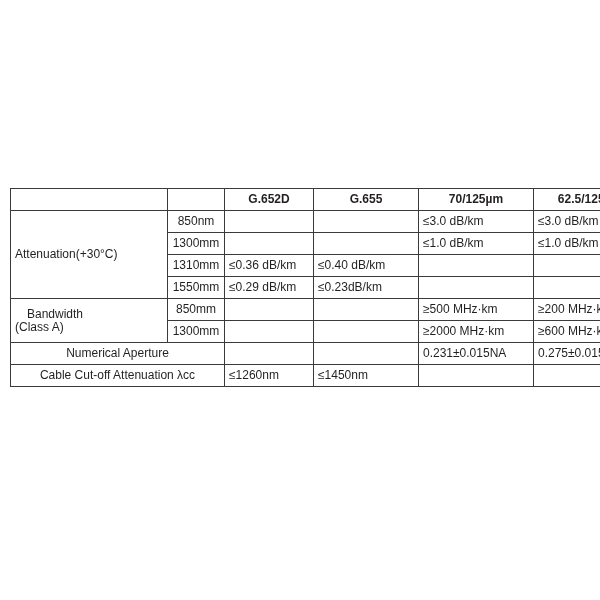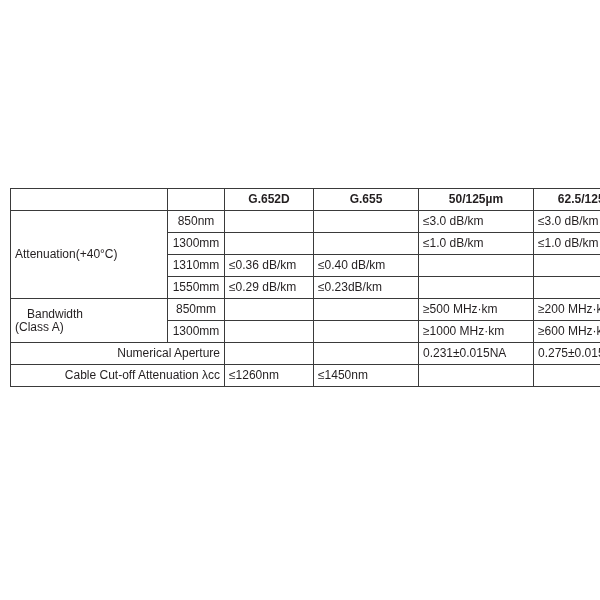--- a/index.html
+++ b/index.html
@@ -59,21 +59,21 @@
   td.val {
     text-align: left;
   }
   td.hdr {
     text-align: center;
     font-weight: bold;
     color: #231f20;
   }
   td.blank { }
   td.labelspan {
-    text-align: right;
+    text-align: center;
   }
   .stack-top {
     display: block;
     padding-left: 12px;
   }
   .stack-bot {
     display: block;
   }
   td.two-line {
     height: 42px;
@@ -96,26 +96,26 @@
           <col class="c4">
           <col class="c5">
       </colgroup>
       <tbody>
 
         <tr>
           <td class="blank"></td>
           <td class="blank"></td>
           <td class="hdr">G.652D</td>
           <td class="hdr">G.655</td>
-          <td class="hdr">50/125µm</td>
+          <td class="hdr">70/125µm</td>
           <td class="hdr">62.5/125µm</td>
         </tr>
 
         <tr>
-          <td class="label" rowspan="4">Attenuation(+40°C)</td>
+          <td class="label" rowspan="4">Attenuation(+30°C)</td>
           <td class="wave">850nm</td>
           <td class="val"></td>
           <td class="val"></td>
           <td class="val">≤3.0 dB/km</td>
           <td class="val">≤3.0 dB/km</td>
         </tr>
 
         <tr>
           <td class="wave">1300mm</td>
           <td class="val"></td>
@@ -149,21 +149,21 @@
           <td class="val"></td>
           <td class="val"></td>
           <td class="val">≥500 MHz·km</td>
           <td class="val">≥200 MHz·km</td>
         </tr>
 
         <tr>
           <td class="wave">1300mm</td>
           <td class="val"></td>
           <td class="val"></td>
-          <td class="val">≥1000 MHz·km</td>
+          <td class="val">≥2000 MHz·km</td>
           <td class="val">≥600 MHz·km</td>
         </tr>
 
         <tr>
           <td class="labelspan" colspan="2">Numerical Aperture</td>
           <td class="val"></td>
           <td class="val"></td>
           <td class="val">0.231±0.015NA</td>
           <td class="val">0.275±0.015NA</td>
         </tr>

